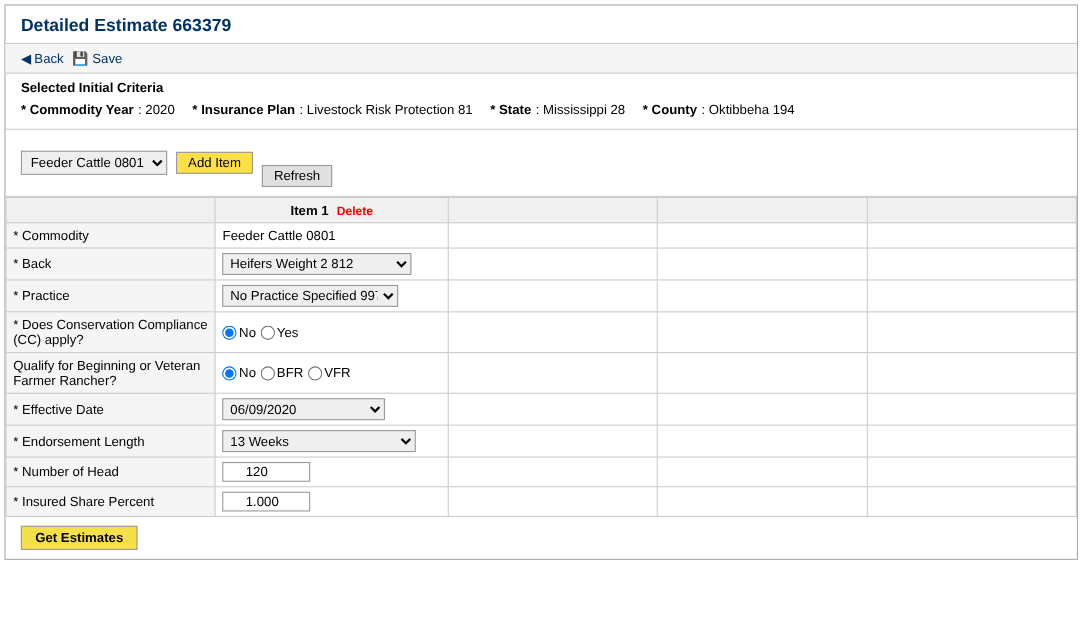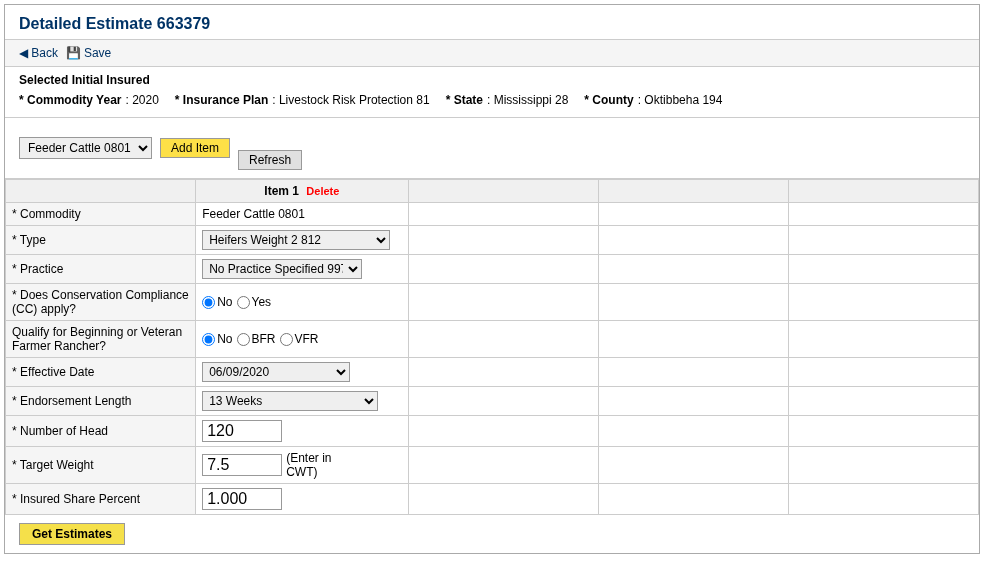--- a/index.html
+++ b/index.html
@@ -38,21 +38,21 @@
 
     
     .main-table { width: 100%; border-collapse: collapse; font-size: 12px; border-radius: 21px; }
     .main-table th, .main-table td { border: 1px solid #ccc; padding: 4px 6px; vertical-align: middle; }
     .main-table thead tr th { background: #f0f0f0; }
     .col-label { width: 180px; background: #f5f5f5; }
     .col-item1 { width: 200px; }
     .col-extra { width: 180px; }
     .item-header { text-align: center; font-weight: bold; }
     .delete-link { color: red; cursor: pointer; font-size: 11px; margin-left: 4px; }
-    .input-text { font-size: 16px; border: 1px solid #999; padding: 1px 4px; width: 80px; }
+    .input-text { font-size: 12px; border: 1px solid #999; padding: 1px 20px; width: 80px; }
     .input-select { font-size: 12px; border: 1px solid #999; padding: 1px 2px; }
     .radio-group { display: flex; align-items: center; gap: 4px; }
     .radio-group label { display: flex; align-items: center; gap: 2px; cursor: pointer; }
 
     
     .get-estimates-row { padding: 8px 14px; }
     .btn-get-estimates { font-size: 12px; padding: 3px 12px; background: #f5e04a; border: 1px solid #999; cursor: pointer; color: #000; font-weight: bold; }
 
     
     .outer-border { border: 1px solid #aaa; margin: 4px; }
@@ -74,21 +74,21 @@
       <span>◀</span>
       <span>Back</span>
     </button>
     <button class="toolbar-btn">
       <span>💾</span>
       <span>Save</span>
     </button>
   </div>
 
   <div class="criteria-section">
-    <div class="criteria-title">Selected Initial Insured</div>
+    <div class="criteria-title">Selected Initial Criteria</div>
     <div class="criteria-fields">
       <div class="criteria-field">
         <span class="label">* Commodity Year</span>
         <span class="value">: 2020</span>
       </div>
       <div class="criteria-field">
         <span class="label">* Insurance Plan</span>
         <span class="value">: Livestock Risk Protection 81</span>
       </div>
       <div class="criteria-field">
@@ -127,23 +127,23 @@
 
       <tr>
         <td class="col-label">* Commodity</td>
         <td>Feeder Cattle 0801</td>
         <td></td>
         <td></td>
         <td></td>
       </tr>
 
       <tr>
-        <td class="col-label">* Type</td>
-        <td>
-          <select class="input-select" style="width:188px">
+        <td class="col-label">* Back</td>
+        <td>
+          <select class="input-select" style="width:172px">
             <option>Heifers Weight 2 812</option>
           </select>
         </td>
         <td></td>
         <td></td>
         <td></td>
       </tr>
 
       <tr>
         <td class="col-label">* Practice</td>
@@ -211,32 +211,20 @@
       <tr>
         <td class="col-label">* Number of Head</td>
         <td>
           <input type="text" class="input-text" value="120" style="">
         </td>
         <td></td>
         <td></td>
         <td></td>
       </tr>
 
-      <tr>
-        <td class="col-label">* Target Weight</td>
-        <td>
-          <div style="display:flex;align-items:center;gap:4px">
-            <input type="text" class="input-text" value="7.5" style="">
-            <span>(Enter in<br>CWT)</span>
-          </div>
-        </td>
-        <td></td>
-        <td></td>
-        <td></td>
-      </tr>
 
       <tr>
         <td class="col-label">* Insured Share Percent</td>
         <td>
           <input type="text" class="input-text" value="1.000" style="">
         </td>
         <td></td>
         <td></td>
         <td></td>
       </tr>

